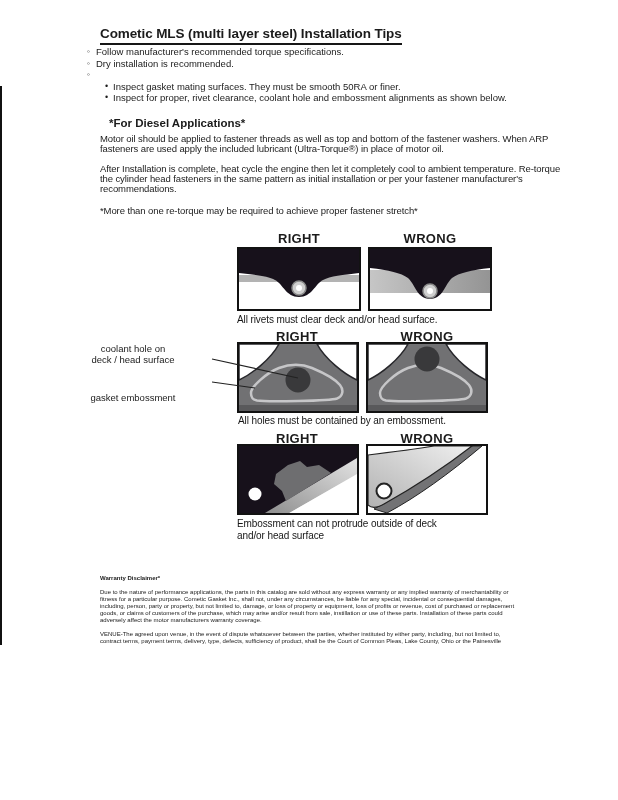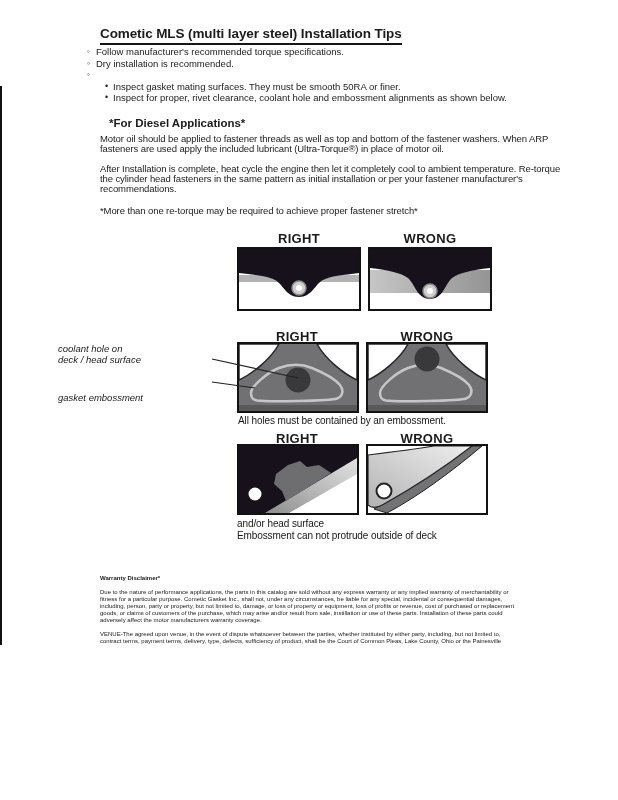--- a/index.html
+++ b/index.html
@@ -26,21 +26,21 @@
 
   .diesel-heading { position:absolute; left:100px; top:117px; font-size:11.5px; font-weight:bold;margin-left:9px; }
   .para { position:absolute; left:100px; width:470px; font-size:9.5px; line-height:10.2px; letter-spacing:-0.1px; }
   .p1 { top:134px; } .p2 { top:164px; } .pnote { top:206px; }
 
   .col-label { position:absolute; font-size:13px; font-weight:bold; letter-spacing:0.3px; text-align:center; width:124px; }
   .dbox { position:absolute; border:2px solid #121212; background:#fff; }
   .dbox svg { display:block; width:100%; height:100%; }
   .caption { position:absolute; font-size:10px; line-height:12px; letter-spacing:-0.1px; color:#161616; }
 
-  .ann { position:absolute; font-size:9.5px; line-height:11px; text-align:left; width:150px; color:#1b1b1b;font-style:italic; }
+  .ann { position:absolute; font-size:9.5px; line-height:11px; text-align:center; width:150px; color:#1b1b1b; }
   .leader { position:absolute; left:110px; top:330px; width:395px; height:100px; pointer-events:none; }
 
   .disclaimer { position:absolute; left:100px; top:575px; width:422px; font-size:6px; line-height:7.1px; color:#222; }
   .disclaimer .hd { font-weight:bold; margin-bottom:7px; }
   .disclaimer .dp { margin-bottom:6.5px; }
   .disclaimer .dp.tight { margin-bottom:0; }
 
   .doc-number { position:absolute; left:388px; top:761px; font-size:10px; letter-spacing:0.2px; color:#000000; }
 </style>
 </head>
@@ -101,20 +101,21 @@
         </linearGradient>
       </defs>
       <rect width="120" height="60" fill="#ffffff"></rect>
       <rect x="0" y="21" width="120" height="23" fill="url(#gdeck)"></rect>
       <rect x="0" y="44" width="120" height="16" fill="#ffffff"></rect>
       <path d="M0,0 H120 V19 C101,21 89,24 82,29 C75,35 73,50 60,50 C47,50 45,35 38,29 C31,24 19,21 0,19 Z" fill="#17111b"></path>
       <circle cx="60" cy="42" r="7" fill="#cfcfcf" stroke="#8a8a8a" stroke-width="1.5"></circle>
       <circle cx="60" cy="42" r="3" fill="#ffffff"></circle>
     </svg>
   </div>
+  <div class="caption" style="left:237px; top:314px;">All rivets must clear deck and/or head surface.</div>
 
   <div class="col-label" style="left:236px; top:329px; width:122px;">RIGHT</div>
   <div class="col-label" style="left:366px; top:329px; width:122px;">WRONG</div>
 
   <div class="ann" style="left:58px; top:343px;">
     <div>coolant hole on</div>
     <div>deck / head surface</div>
   </div>
   <div class="ann" style="left:58px; top:376px;margin-top:16px;">gasket embossment</div>
 
@@ -172,22 +173,22 @@
             <stop offset="1" stop-color="#efefef"></stop>
         </linearGradient>
       </defs>
       <rect width="118" height="67" fill="#ffffff"></rect>
       <path d="M101,0 L114,0 C82,27 49,51 19,67 L6,63 C36,47 71,25 101,0 Z" fill="#737375" stroke="#232323" stroke-width="1"></path>
       <path d="M0,9 C25,6 48,3 66,0 L104,0 C73,24 41,44 16,58 C9,62 3,62 0,59 Z" fill="url(#g3w)" stroke="#232323" stroke-width="1.2"></path>
       <circle cx="16" cy="45" r="7.5" fill="#ffffff" stroke="#232323" stroke-width="2"></circle>
     </svg>
   </div>
   <div class="caption" style="left:237px; top:518px;">
+    <div>Embossment can not protrude outside of deck</div>
     <div>and/or head surface</div>
-    <div>Embossment can not protrude outside of deck</div>
   </div>
 
   <div class="disclaimer">
     <div class="hd">Warranty Disclaimer*</div>
     <div class="dp tight">Due to the nature of performance applications, the parts in this catalog are sold without any express warranty or any implied warranty of merchantability or fitness for a particular purpose.  Cometic Gasket Inc., shall not, under any circumstances, be liable for any special, incidental or consequential damages, including, person, party or property, but not limited to, damage, or loss of property or equipment, loss of profits or revenue, cost of purchased or replacement goods, or claims of customers of the purchase, which may arise and/or result from sale, instillation or use of these parts.  Installation of these parts could adversely affect the motor manufacturers warranty coverage.</div>
     <div style="height:6.5px"></div>
     <div class="dp tight">VENUE-The agreed upon venue, in the event of dispute whatsoever between the parties, whether instituted by either party, including, but not limited to, contract terms, payment terms, delivery, type, defects, sufficiency of product, shall be the Court of Common Pleas, Lake County, Ohio or the Painesville Municipal Court, Lake County, Ohio, depending on the amount in controversy.</div>
     <div class="dp">This agreement shall be governed by and construed under the laws of the State of Ohio.</div>
     <div class="dp">All prices and terms are subject to change without notice.</div>
     <div class="dp">Terms COD- Secured with a completed dealer/jobber application on File, COD-Company check with a current credit card number on file.  Open accounts may be established by well rated firms.  A credit application is available upon request.  Open accounts are due payable Net 30 days from date of invoice.  No statement will be sent.  If an account becomes 60 or more days past due, it is subject to being placed on credit hold.  No orders will be shipped or new orders accepted until past due balance is paid.  If an account becomes 90 or more days past due, it is subject to being placed for collections.  All costs of collection are the responsibility of the customer, including attorney fees, court costs, and other expenses of litigation.</div>

